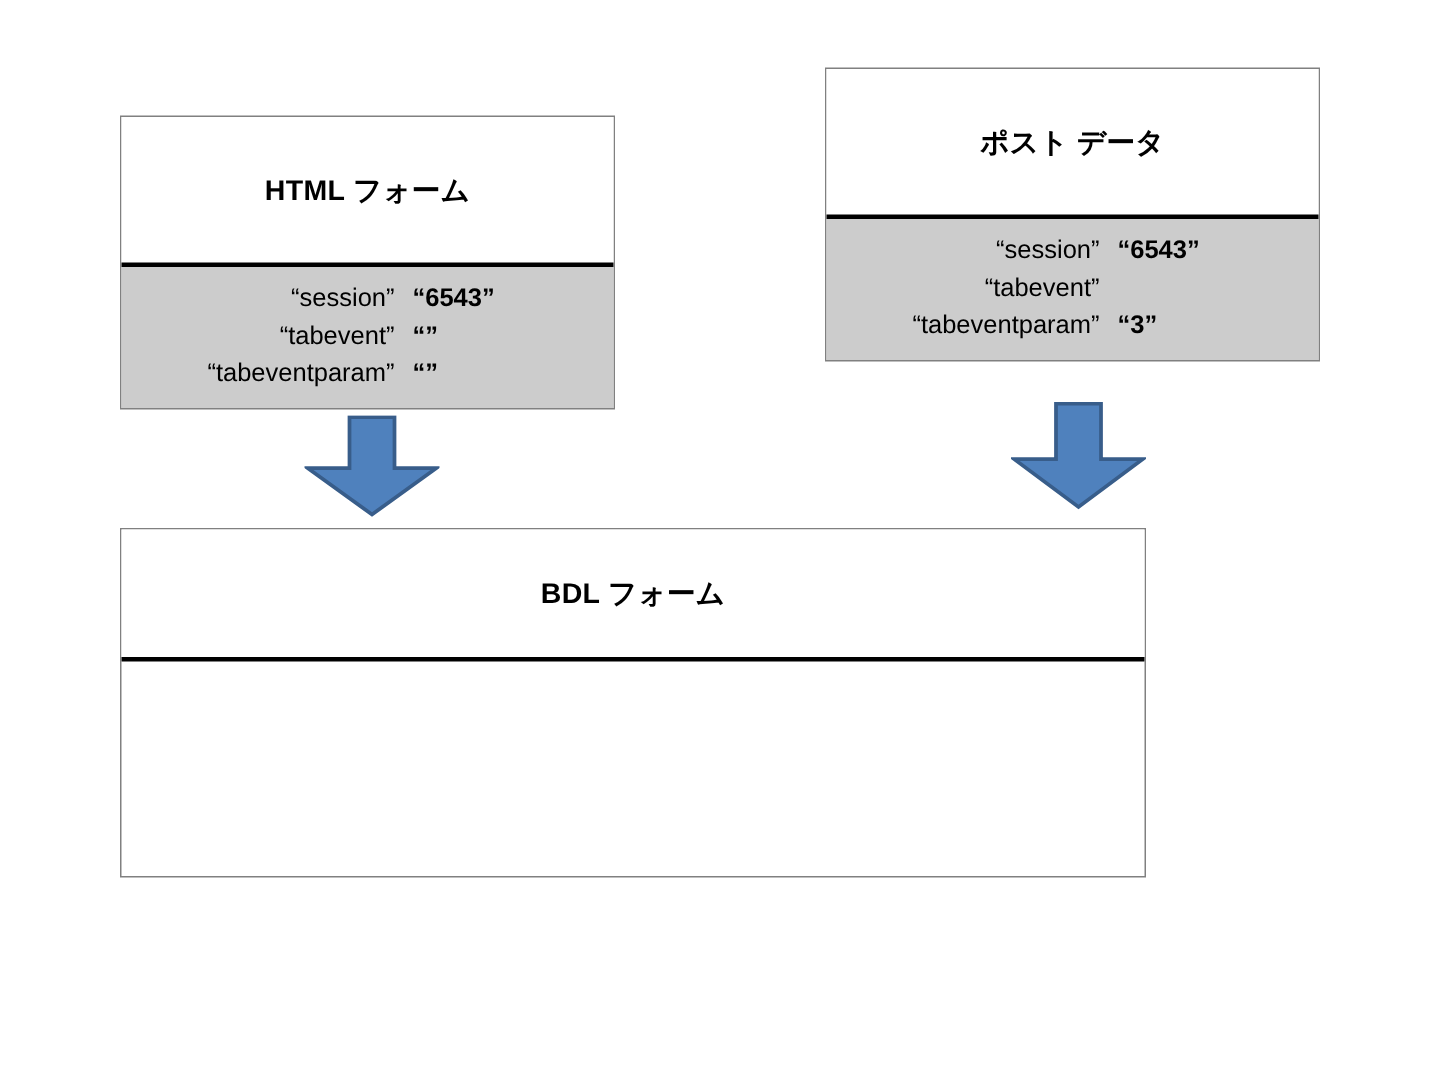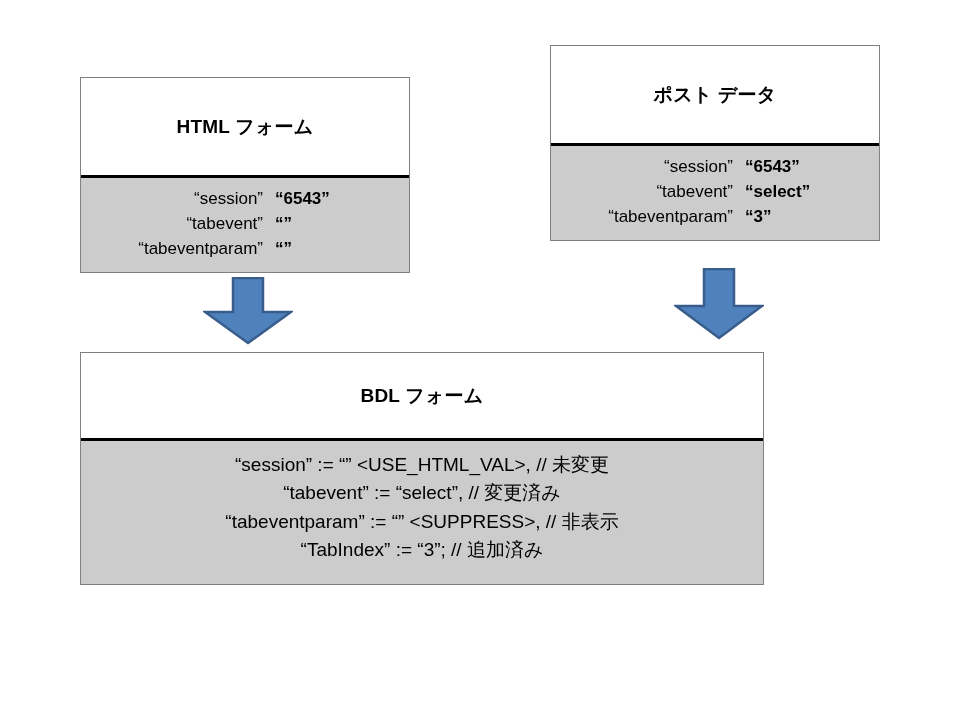--- a/index.html
+++ b/index.html
@@ -126,21 +126,20 @@
     <div class="panel-header">
       <span>ポスト データ</span>
     </div>
     <div class="panel-body">
       <div class="kv-row">
         <span class="kv-name">“session”</span>
         <span class="kv-value">“6543”</span>
       </div>
       <div class="kv-row">
         <span class="kv-name">“tabevent”</span>
-        <span class="kv-value">“select”</span>
       </div>
       <div class="kv-row">
         <span class="kv-name">“tabeventparam”</span>
         <span class="kv-value">“3”</span>
       </div>
     </div>
   </div>
 
   <div class="arrow" id="arrow-left">
     <svg width="90" height="68" viewBox="0 0 90 68" xmlns="http://www.w3.org/2000/svg">
@@ -151,21 +150,15 @@
   <div class="arrow" id="arrow-right">
     <svg width="90" height="72" viewBox="0 0 90 72" xmlns="http://www.w3.org/2000/svg">
       <polygon points="30,1 60,1 60,38 88,38 45,70 2,38 30,38" fill="#4F81BD" stroke="#385D8A" stroke-width="2.5" stroke-linejoin="miter"></polygon>
     </svg>
   </div>
 
   <div class="panel" id="bdl-form-box">
     <div class="panel-header">
       <span>BDL フォーム</span>
     </div>
-    <div class="panel-body">
-      <div class="stmt-line">“session” :=  “” &lt;USE_HTML_VAL&gt;, // 未変更</div>
-      <div class="stmt-line">“tabevent” := “select”, //  変更済み</div>
-      <div class="stmt-line">“tabeventparam” := “” &lt;SUPPRESS&gt;, // 非表示</div>
-      <div class="stmt-line">“TabIndex” := “3”; // 追加済み</div>
-    </div>
   </div>
 
 </div>
 
 </body></html>

